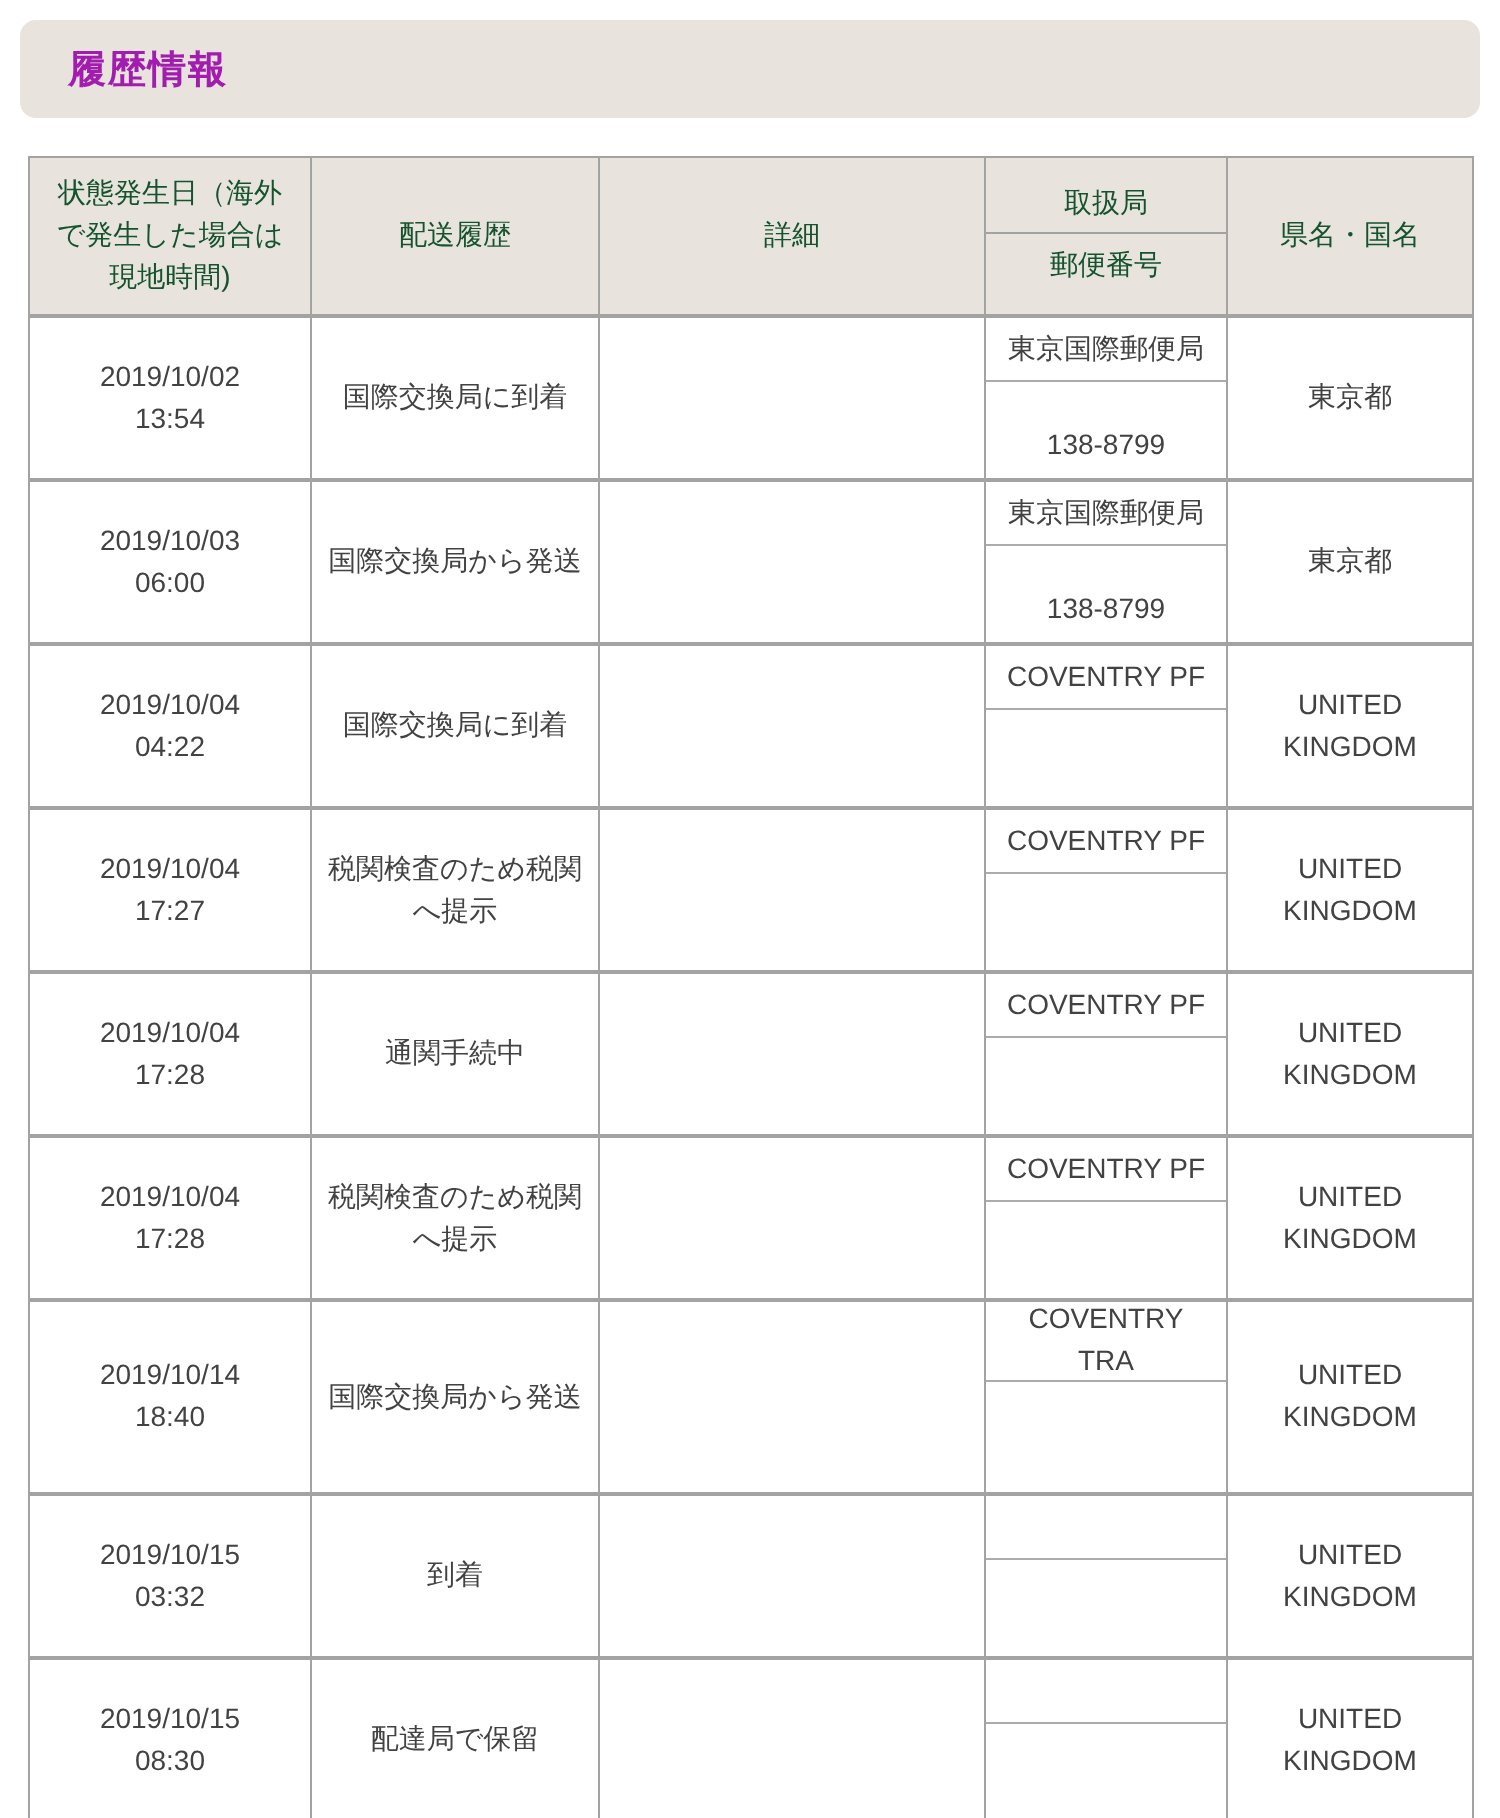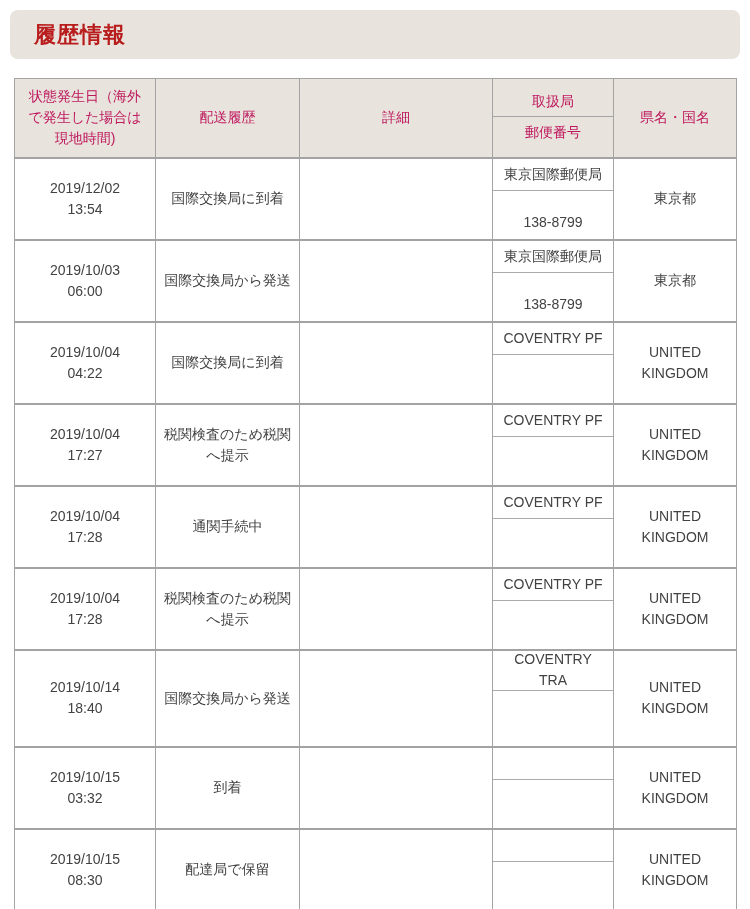--- a/index.html
+++ b/index.html
@@ -15,23 +15,23 @@
   .title-bar {
     margin: 10px 10px 0 10px;
     height: 49px;
     background: #e8e3dc;
     border-radius: 8px;
     display: flex;
     align-items: center;
     padding: 0 24px;
   }
   .title-bar h1 {
-    font-size: 22px;
+    font-size: 19px;
     font-weight: bold;
-    color: #b91c1c;
+    color: #a21caf;
     letter-spacing: 1px;
   }
 
   
   table.history {
     margin: 19px 14px 8px 14px;
     width: 722px;
     border-collapse: collapse;
     table-layout: fixed;
     font-size: 14px;
@@ -50,21 +50,21 @@
     font-weight: normal;
     line-height: 1.5;
     word-wrap: break-word;
   }
   tbody td { border-top-width: 2px; }
 
   thead th {
     background: #e8e3dc;
     height: 79px;
     padding: 4px 10px;
-    color: #be185d;
+    color: #14532d;
   }
   thead th.office-head { padding: 0; }
   .office-head-split { display: flex; flex-direction: column; height: 60px; }
   .office-head-top {
     flex: 1; display: flex; align-items: center; justify-content: center;
     border-bottom: 1px solid #a3a3a3;
   }
   .office-head-bottom {
     flex: 1.1; display: flex; align-items: center; justify-content: center;
   }
@@ -118,21 +118,21 @@
           </div>
         </th>
         <th>県名・国名</th>
       </tr>
     </thead>
     <tbody>
 
 
     <tr>
       <td>
-        <span class="date-line">2019/12/02</span>
+        <span class="date-line">2019/10/02</span>
         <span class="time-line">13:54</span>
       </td>
       <td>国際交換局に到着</td>
       <td></td>
       <td class="office-cell">
         <div class="office-split">
           <div class="office-top">東京国際郵便局</div>
           <div class="office-bottom">138-8799</div>
         </div>
       </td>

